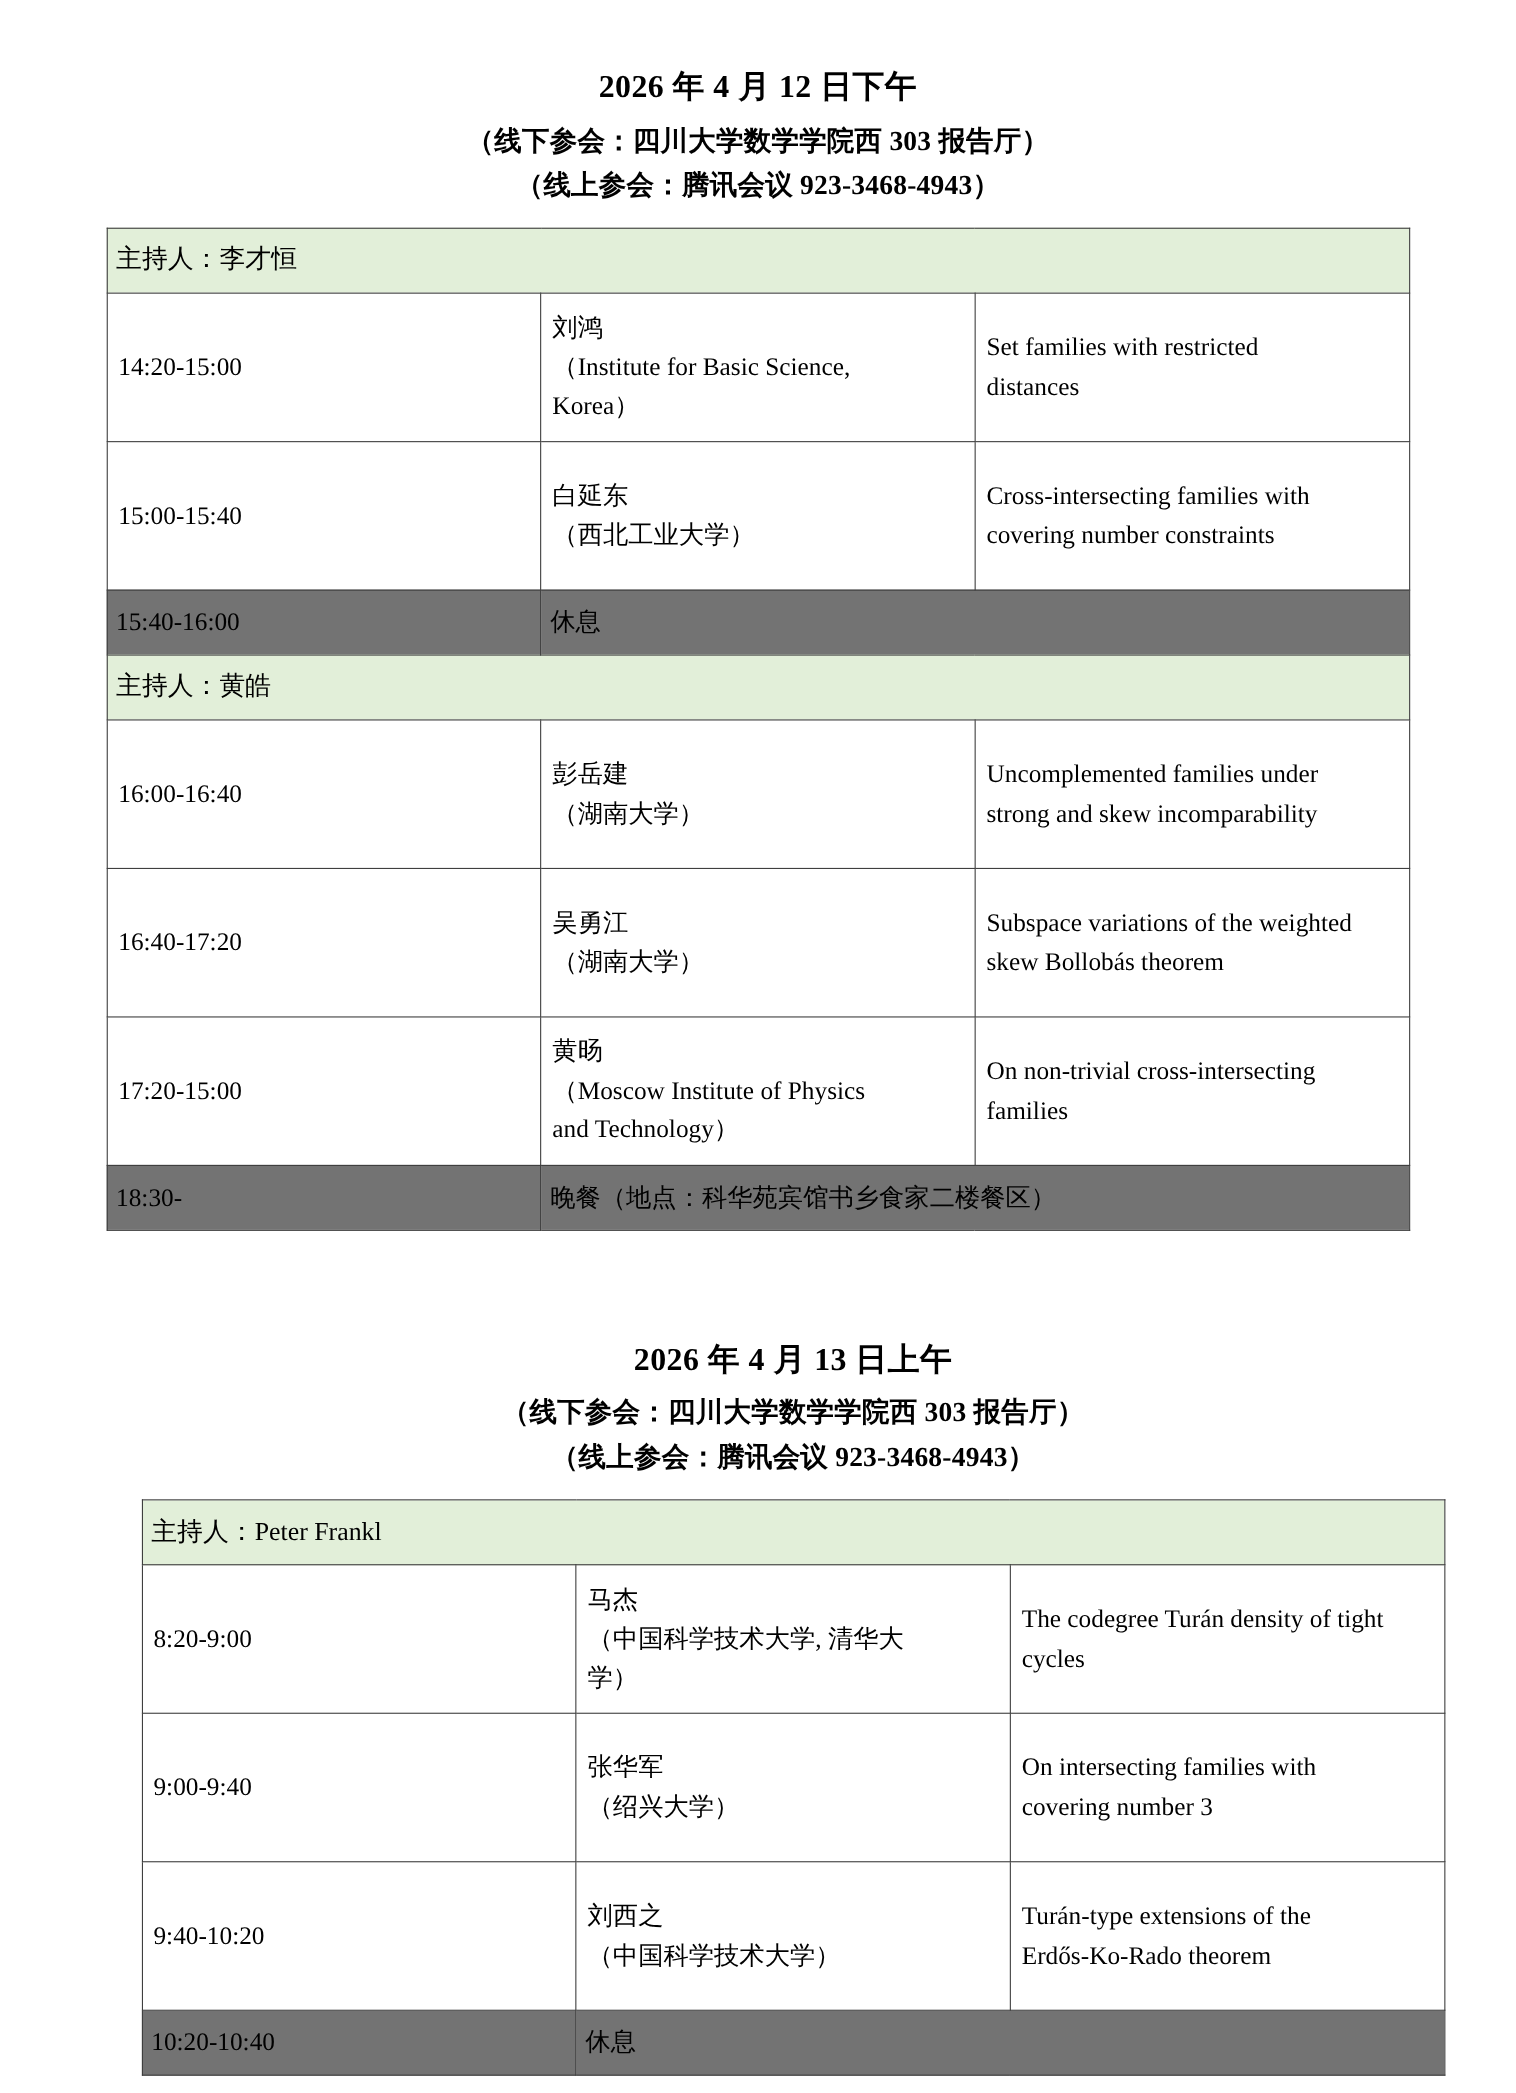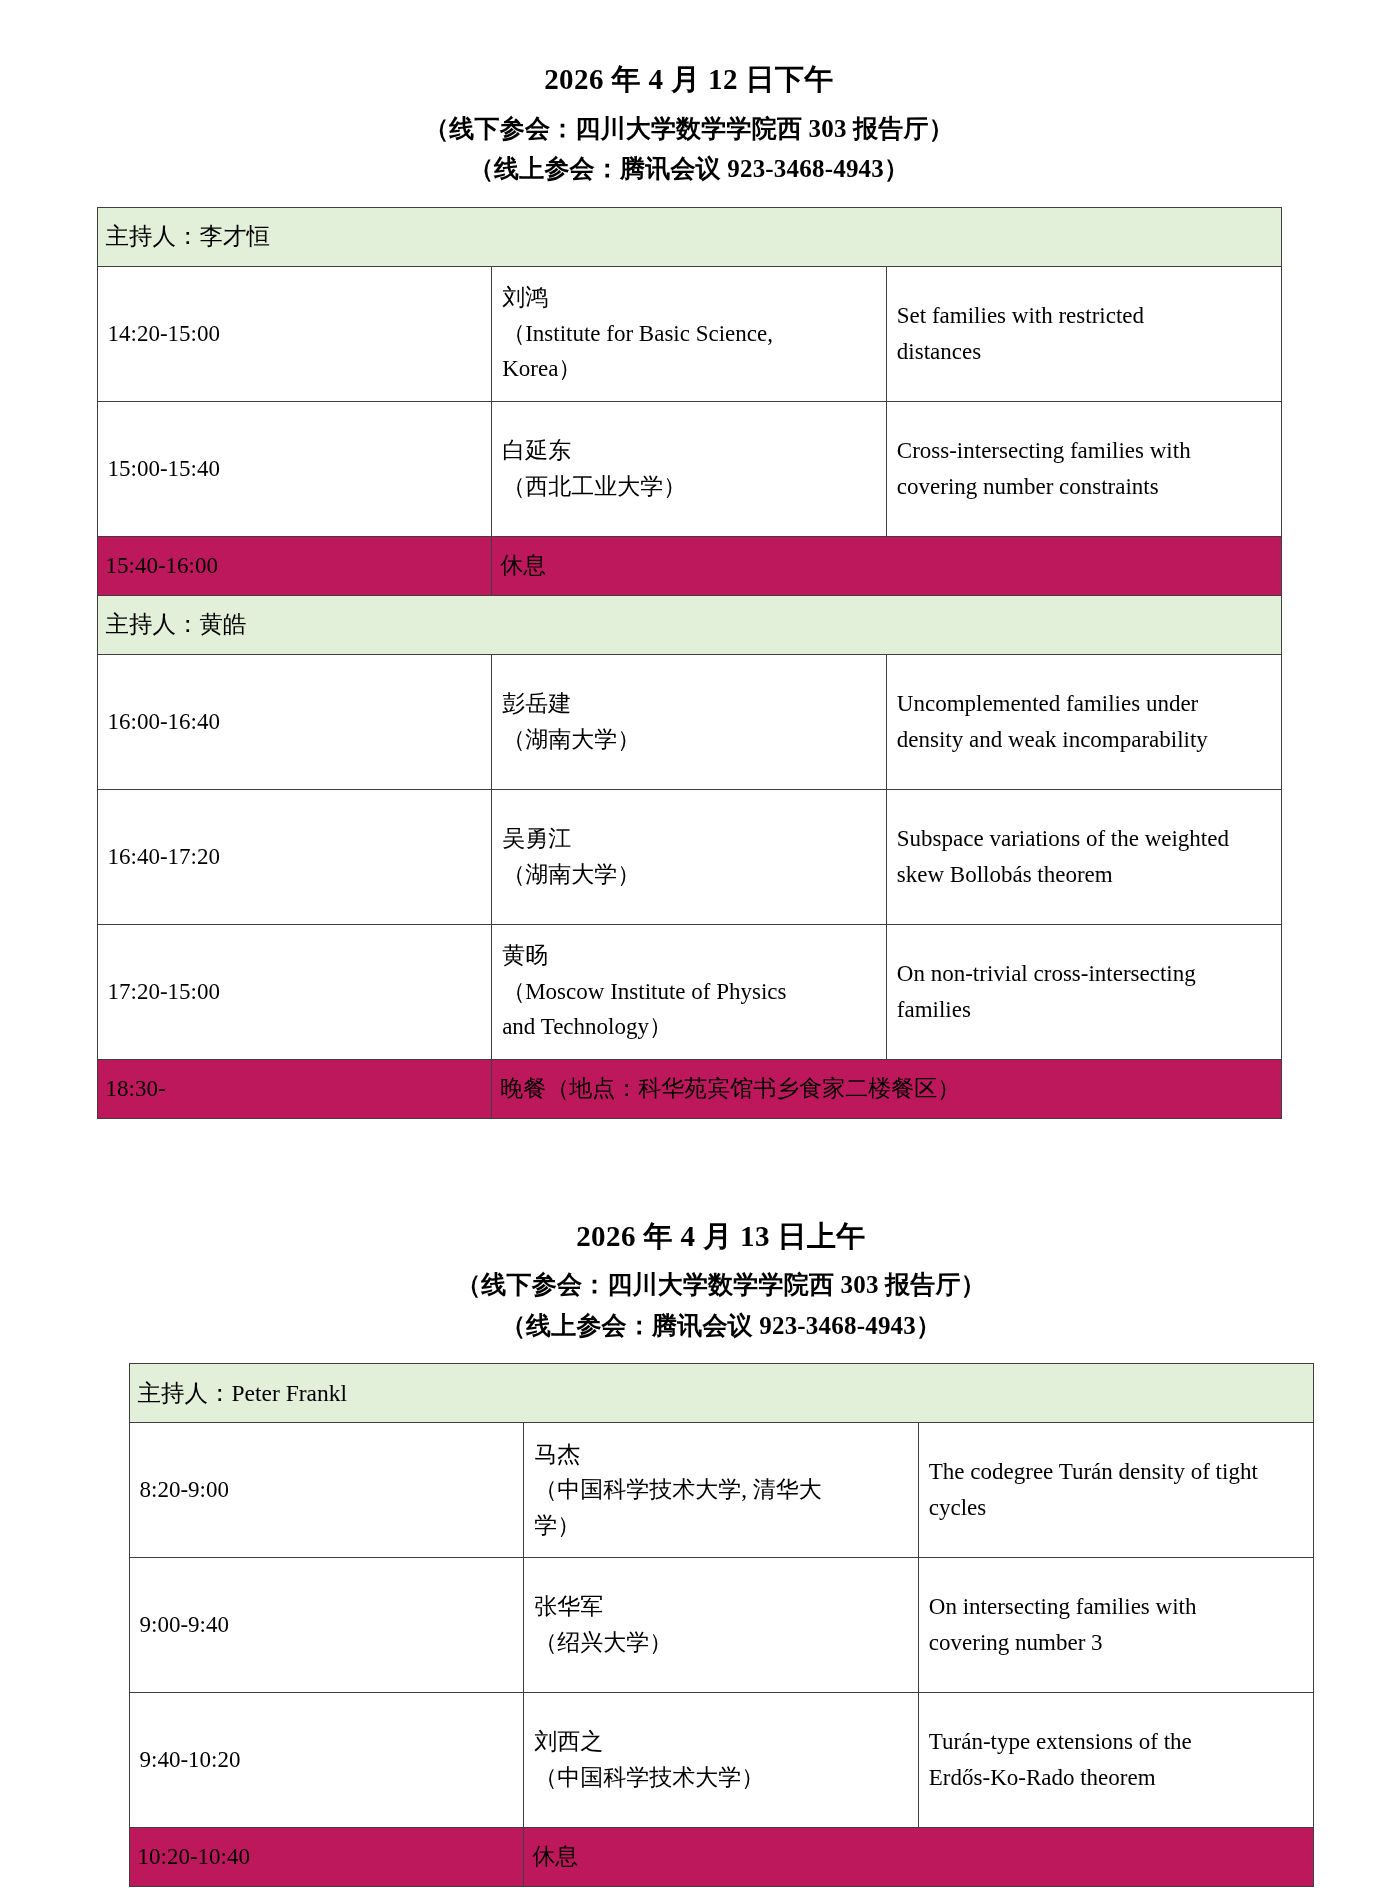--- a/index.html
+++ b/index.html
@@ -63,21 +63,21 @@
   td.col-name  { width: 430px; }
   td.col-title { width: 467px; }
 
   tr.host-row td {
     background: #e2efd9;
     font-size: 23.5px;
     padding: 9px 8px;
     height: 40px;
   }
   tr.break-row td {
-    background: #be185d;
+    background: #737373;
     font-size: 23px;
     padding: 9px 8px;
     height: 40px;
   }
   tr.talk-row td {
     height: 114px;
     padding: 10px 10px;
   }
   .line { display: block; }
 </style>
@@ -128,21 +128,21 @@
               <td colspan="3">主持人：黄皓</td>
             </tr>
             <tr class="talk-row">
               <td class="col-time">16:00-16:40</td>
               <td class="col-name">
                 <span class="line">彭岳建</span>
                 <span class="line">（湖南大学）</span>
               </td>
               <td class="col-title">
                 <span class="line">Uncomplemented families under</span>
-                <span class="line">density and weak incomparability</span>
+                <span class="line">strong and skew incomparability</span>
               </td>
             </tr>
             <tr class="talk-row">
               <td class="col-time">16:40-17:20</td>
               <td class="col-name">
                 <span class="line">吴勇江</span>
                 <span class="line">（湖南大学）</span>
               </td>
               <td class="col-title">
                 <span class="line">Subspace variations of the weighted</span>

